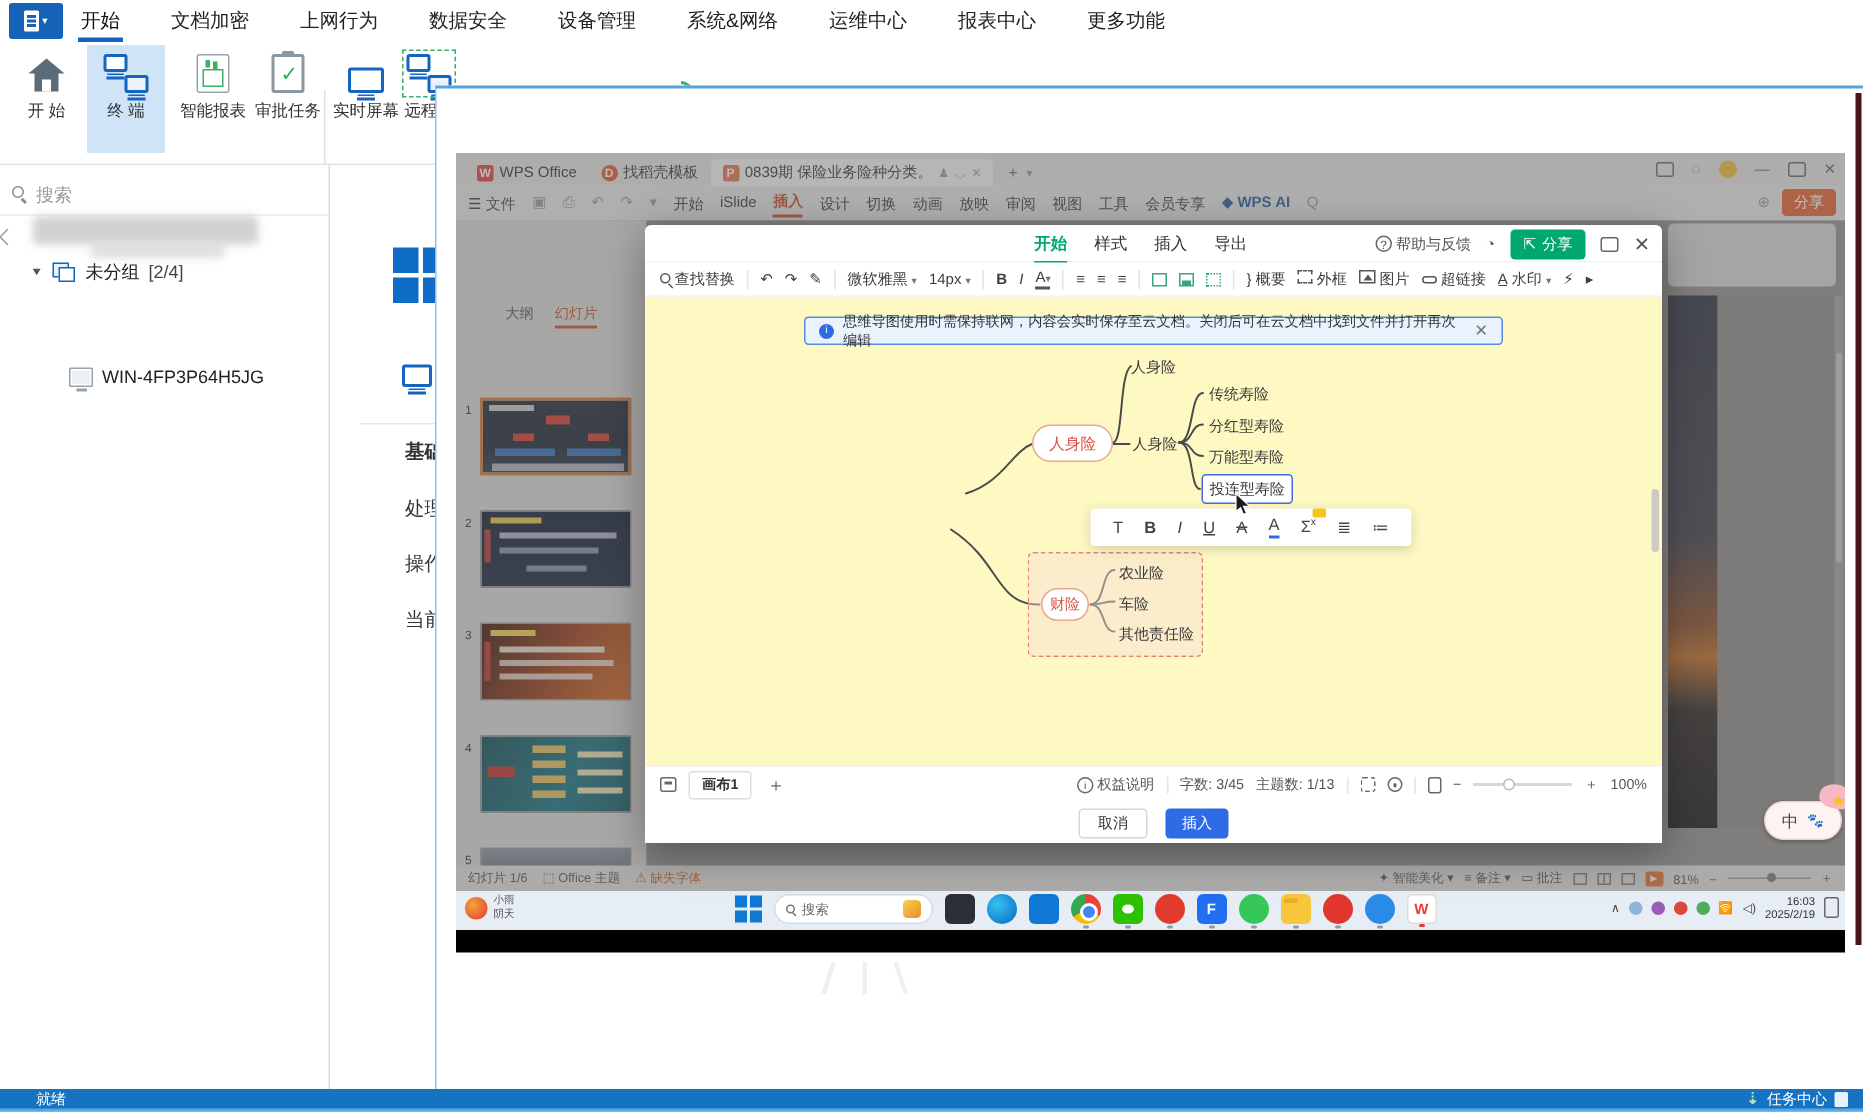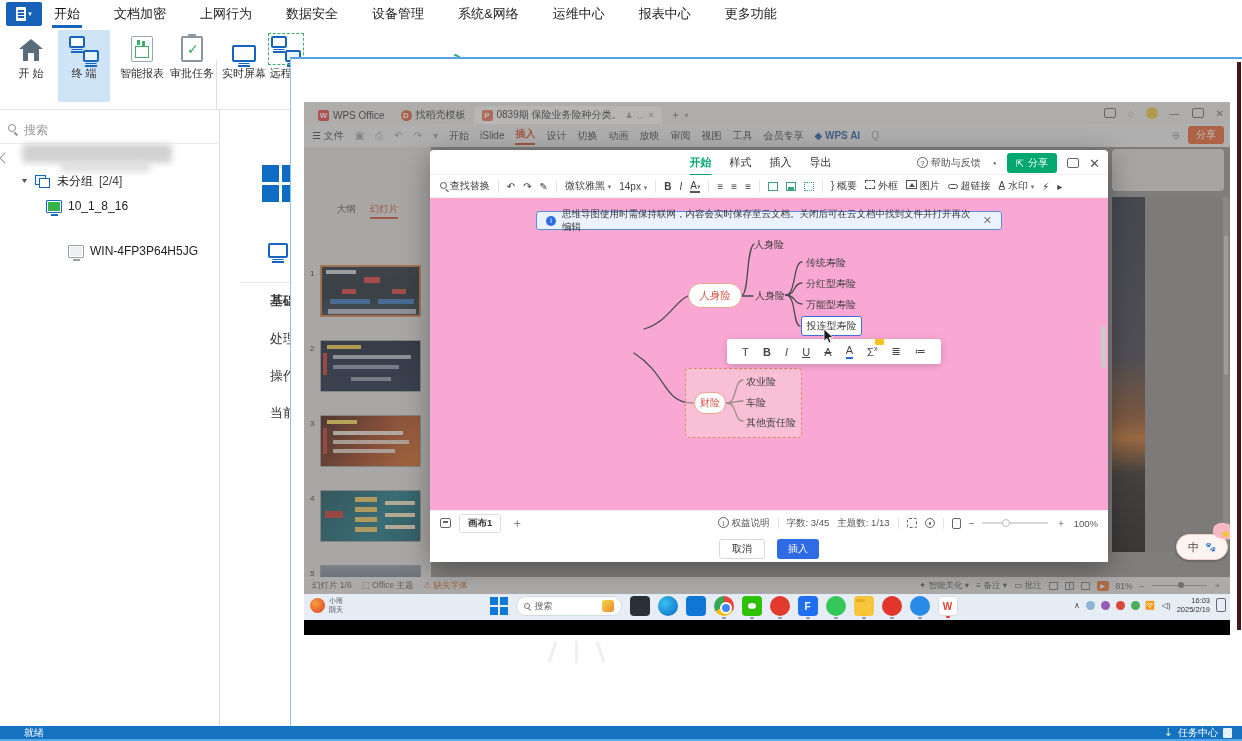--- a/index.html
+++ b/index.html
@@ -227,21 +227,21 @@
   .dlg-toolbar .sep { width:1px; height:13px; background:#e4e4e4; }
   .dmag { width:7px; height:7px; border:1.3px solid #555; border-radius:50%; position:relative; display:inline-block; }
   .dmag::after { content:""; position:absolute; right:-3px; bottom:-3px; width:4px; height:1.3px; background:#555; transform:rotate(45deg); }
   .tbox { width:10px; height:9px; border:1.2px solid #3aa57a; display:inline-block; }
   .tbox.f2 { background:linear-gradient(#3aa57a,#3aa57a) 50% 100%/6px 3px no-repeat; }
   .frame-ic { width:10px; height:9px; border:1.1px dashed #555; display:inline-block; }
   .img-ic { width:11px; height:9px; border:1.1px solid #555; display:inline-block; position:relative; }
   .img-ic::after { content:""; position:absolute; left:2px; bottom:1px; border-left:3px solid transparent; border-right:3px solid transparent; border-bottom:4px solid #555; }
   .link-ic { width:10px; height:5px; border:1.2px solid #555; border-radius:3px; display:inline-block; }
   .caret { font-size:7px; color:#777; }
-  .dlg-canvas { position:absolute; left:0; top:48px; width:678px; height:312px; background:#f9a8d4; overflow:hidden; }
+  .dlg-canvas { position:absolute; left:0; top:48px; width:678px; height:312px; background:#fef9c3; overflow:hidden; }
   .banner { position:absolute; left:50%; transform:translateX(-50%); top:13px; width:466px; height:19px; background:#eaf2fe; border:1px solid #5b8bde; border-radius:3px; display:flex; align-items:center; gap:6px; padding:0 9px; font-size:9.5px; color:#333; }
   .info-i { width:10px; height:10px; border-radius:50%; background:#2e6be6; color:#fff; font-size:7px; text-align:center; line-height:10px; flex:none; }
   .banner .bx { margin-left:auto; color:#777; font-size:11px; }
   .mm-lines { position:absolute; left:0; top:0; }
   .mm-root { position:absolute; left:113px; top:119px; width:101px; height:40px; background:#e8604c; border-radius:20px; color:#fff; font-size:17px; font-weight:bold; display:flex; align-items:center; justify-content:center; letter-spacing:1px; }
   .mm-pill { position:absolute; background:#fff; border:1px solid #eaa692; border-radius:13px; color:#d65447; font-size:10.5px; display:flex; align-items:center; justify-content:center; }
   .p-renshen { left:258px; top:85px; width:54px; height:25px; }
   .p-caixian { left:264px; top:194px; width:32px; height:22px; font-size:10px; }
   .mm-text { position:absolute; font-size:10px; color:#3a3a3a; white-space:nowrap; }
   .mm-selbox { position:absolute; left:371px; top:118px; width:61px; height:20px; background:#fff; border:1.5px solid #3d6fe0; border-radius:3px; font-size:10px; color:#3a3a3a; display:flex; align-items:center; justify-content:center; }
@@ -401,25 +401,21 @@
     </div>
     <div class="edge-tick"></div>
     <div class="blur-root"></div>
     <div class="blur-root2"></div>
     <div class="tree-row" style="top:60px;">
       <span class="tree-chevron">▼</span>
       <span class="grp-ic"></span>
       <span style="margin-left:7px;">未分组</span>
       <span style="margin-left:6px; color:#444;">[2/4]</span>
     </div>
-    <div class="tree-row" style="top:85px;">
-      <span class="term-ic"></span>
-      <span>10_1_8_16</span>
-    </div>
-    <div class="tree-row" style="top:130px;justify-content:center;">
+    <div class="tree-row" style="top:130px;">
       <span class="term-ic off"></span>
       <span>WIN-4FP3P64H5JG</span>
     </div>
   </div>
 
   <div class="frag-winlogo">
       <span></span>
       <span></span>
       <span></span>
       <span></span>

